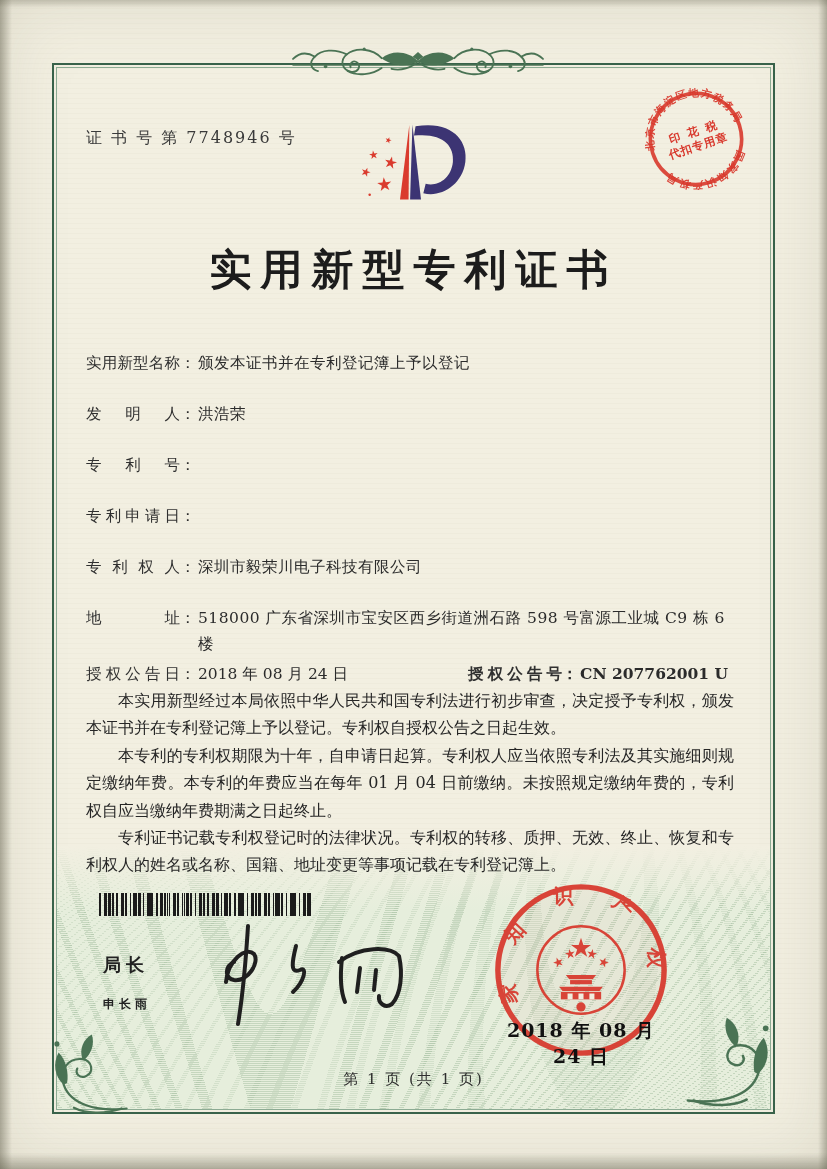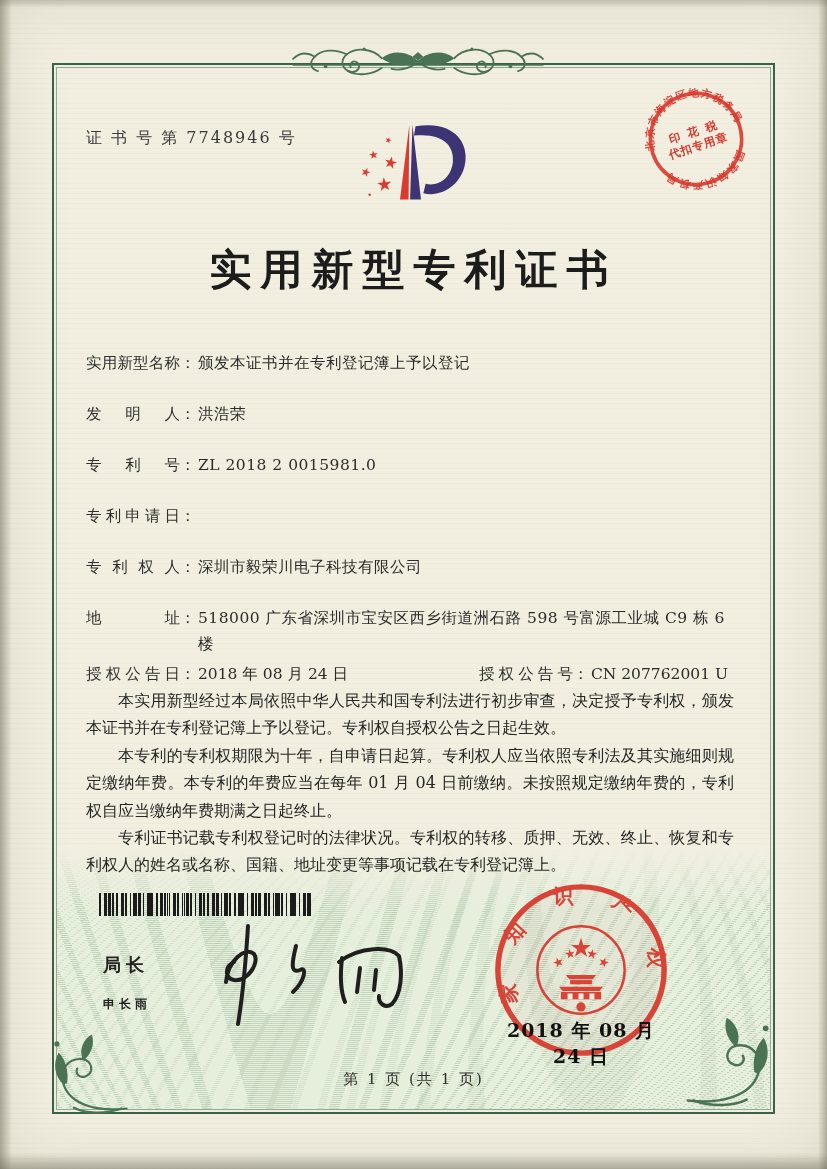--- a/index.html
+++ b/index.html
@@ -40,21 +40,21 @@
   .title { position:absolute; left:0; right:0; top:242px; text-align:center;
            font-size:42px; font-weight:700; letter-spacing:9px; color:#1c1c1c; z-index:2; }
 
   .fields { position:absolute; left:86px; top:350px; width:642px; font-size:15.5px; z-index:2; }
   .field-row { display:flex; align-items:flex-start; line-height:26px; margin-bottom:25px; }
   .flabel { display:inline-block; width:94px; text-align:justify; text-align-last:justify; color:#303030; }
   .fcolon { display:inline-block; width:18px; }
   .fvalue { flex:1; letter-spacing:.5px; }
   .row-addr { margin-bottom:4px; }
   .row-grant { margin-bottom:0; }
-  .grant-right { margin-left:auto; display:flex; }
+  .grant-right { margin-left:auto; display:flex;font-weight:bold; }
 
   .paras { position:absolute; left:86px; top:687px; width:648px; font-size:16px; z-index:2; }
   .paras p { text-indent:2em; text-align:justify; line-height:27.4px; color:#262626; }
 
   .barcode { position:absolute; left:99px; top:893px; width:212px; height:23px; z-index:2;
     background-image:
       repeating-linear-gradient(90deg, #1b1b1b 0 2px, transparent 2px 5px, #1b1b1b 5px 6px, transparent 6px 9px, #1b1b1b 9px 12px, transparent 12px 13px),
       repeating-linear-gradient(90deg, #1b1b1b 0 1px, transparent 1px 6px, #1b1b1b 6px 8px, transparent 8px 17px);
   }
 
@@ -162,21 +162,20 @@
         <span class="fvalue">颁发本证书并在专利登记簿上予以登记</span>
     </div>
     <div class="field-row">
       <span class="flabel">发明人</span>
         <span class="fcolon">：</span>
         <span class="fvalue">洪浩荣</span>
     </div>
     <div class="field-row">
       <span class="flabel">专利号</span>
         <span class="fcolon">：</span>
-        <span class="fvalue">ZL 2018 2 0015981.0</span>
     </div>
     <div class="field-row">
       <span class="flabel">专利申请日</span>
         <span class="fcolon">：</span>
     </div>
     <div class="field-row">
       <span class="flabel">专利权人</span>
         <span class="fcolon">：</span>
         <span class="fvalue">深圳市毅荣川电子科技有限公司</span>
     </div>

